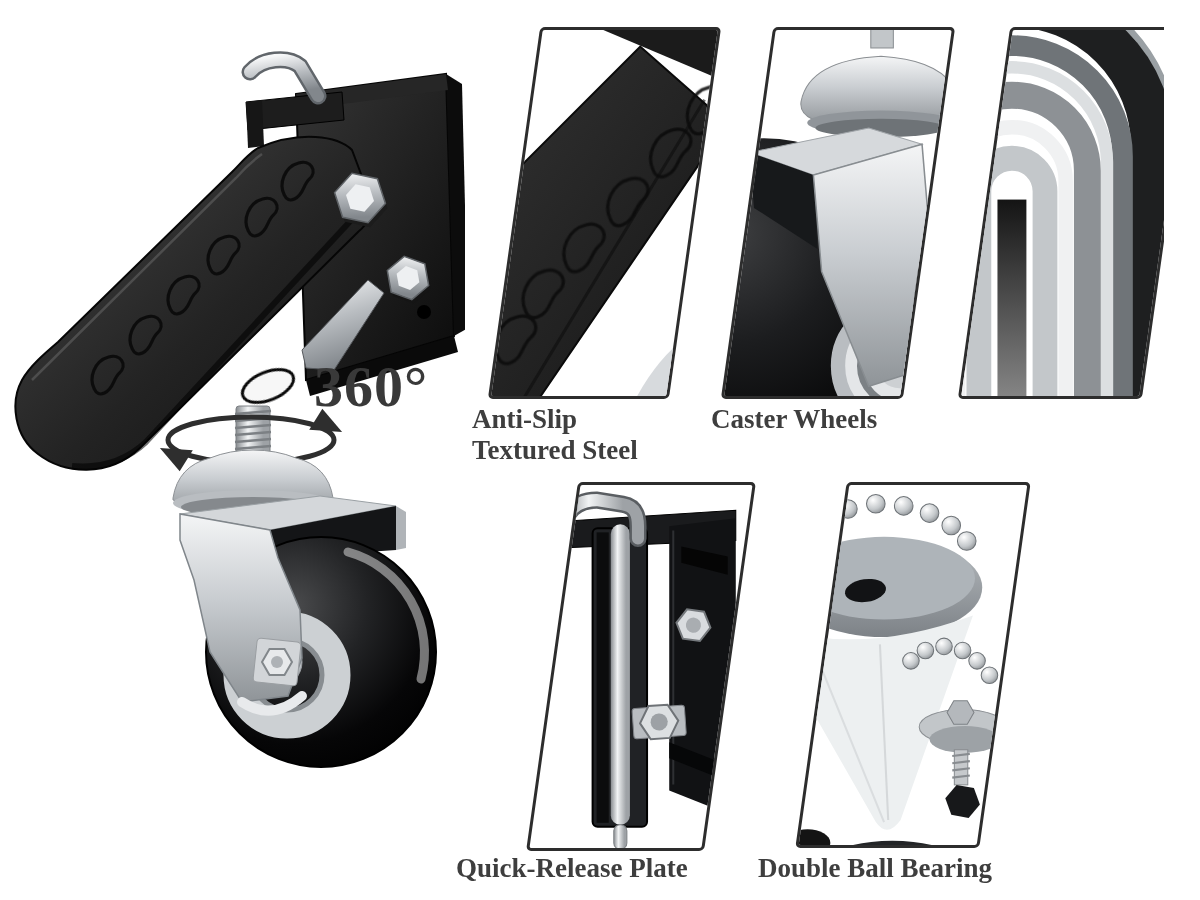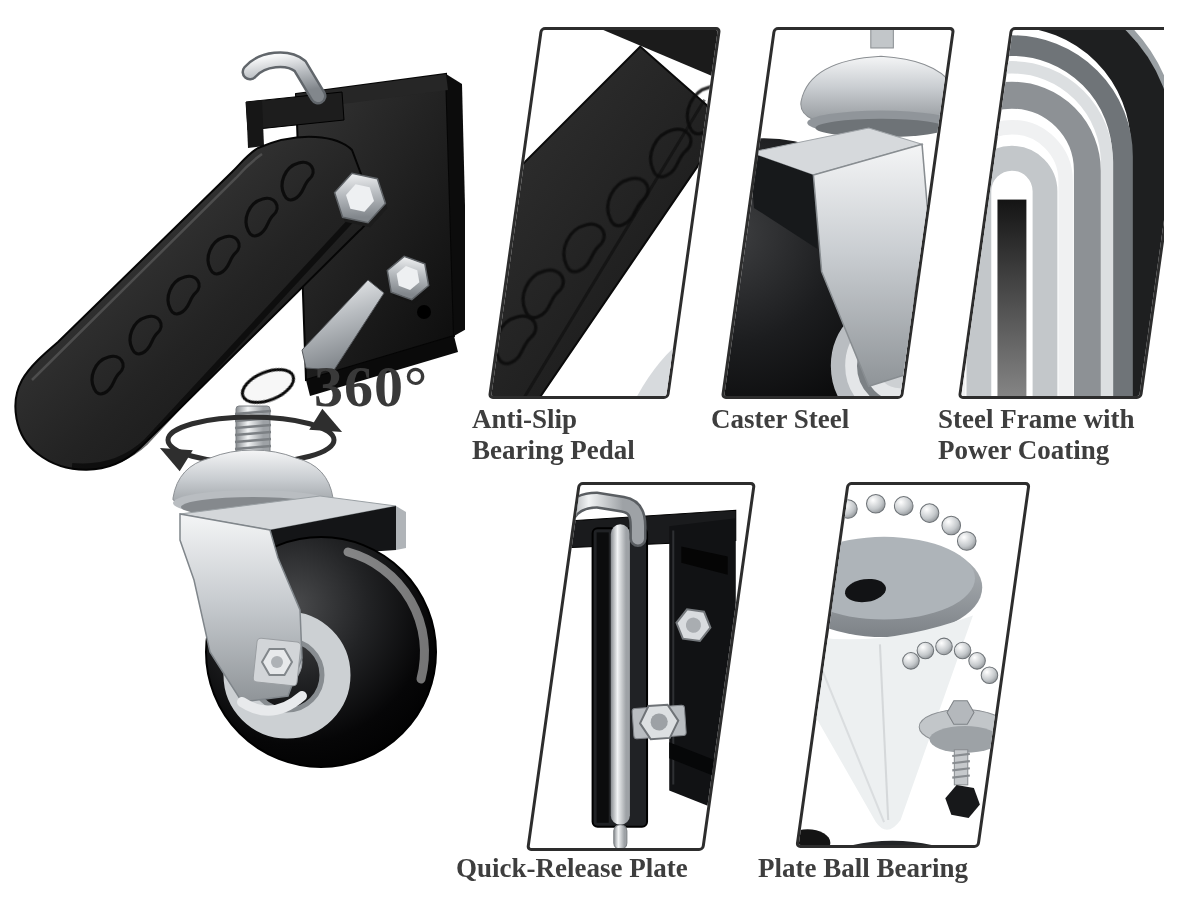--- a/index.html
+++ b/index.html
@@ -342,29 +342,25 @@
         <polygon transform="translate(168,312) rotate(10)" points="17,0 8.5,14.7 -8.5,14.7 -17,0 -8.5,-14.7 8.5,-14.7" fill="#17181a"></polygon>
         <ellipse cx="18" cy="352" rx="22" ry="13" fill="#141414"></ellipse>
         <ellipse cx="100" cy="412" rx="105" ry="62" fill="#232527"></ellipse>
         <path d="M 20,378 Q 100,340 185,382" fill="none" stroke="#6f7478" stroke-width="7"></path>
       </svg>
     </div>
   </div>
 
   <div class="feature-label lbl1">
     <span>Anti-Slip</span>
-    <span>Bearing Pedal</span>
+    <span>Textured Steel</span>
   </div>
   <div class="feature-label lbl2">
-    <span>Caster Steel</span>
-  </div>
-  <div class="feature-label lbl3">
-    <span>Steel Frame with</span>
-    <span>Power Coating</span>
+    <span>Caster Wheels</span>
   </div>
   <div class="feature-label lbl4">
     <span>Quick-Release Plate</span>
   </div>
   <div class="feature-label lbl5">
-    <span>Plate Ball Bearing</span>
+    <span>Double Ball Bearing</span>
   </div>
 
 </div>
 
 </body></html>

